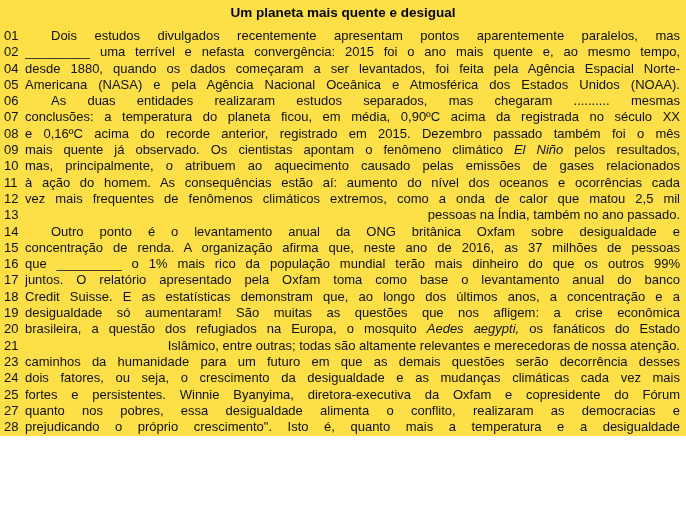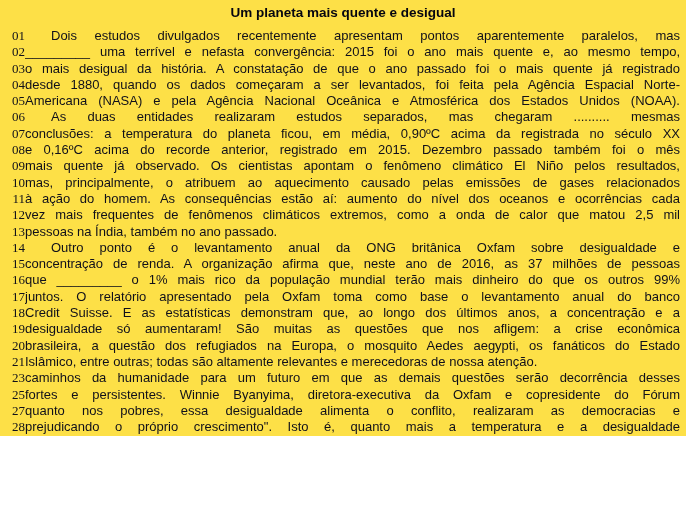--- a/index.html
+++ b/index.html
@@ -39,63 +39,59 @@
     line-height: 16.3px;
     font-size: 13px;
     overflow: hidden;
     padding-right: 6px;
     box-sizing: border-box;
   }
   .num {
     width: 21px;
     padding-left: 4px;
     flex: 0 0 auto;
-    text-align: right;
+    text-align: left;
     color: #10101a;
-    font-family: Liberation Serif, serif;
   }
   .txt {
     flex: 1 1 auto;
-    text-align: left;
+    text-align: right;
     overflow: hidden;
     height: 16.3px;
   }
   .txt.j {
     text-align: justify;
   }
   .txt.j::after {
     content: "";
     display: inline-block;
     width: 100%;
     height: 0;
   }
   .txt.ind {
     text-indent: 26px;
   }
   .i {
+    font-style: italic;
     margin-top: 31px;
   }
 </style>
 </head>
 <body>
 
 <div id="page">
   <div class="doc-title">Um planeta mais quente e desigual</div>
   <div id="doc-lines">
       <div class="row">
         <span class="num">01</span>
         <span class="txt j ind"><span>Dois estudos divulgados recentemente apresentam pontos aparentemente paralelos, mas</span></span>
       </div>
       <div class="row">
         <span class="num">02</span>
         <span class="txt j"><span>_________ uma terrível e nefasta convergência: 2015 foi o ano mais quente e, ao mesmo tempo,</span></span>
-      </div>
-      <div class="row">
-        <span class="num">03</span>
-        <span class="txt j"><span>o mais desigual da história. A constatação de que o ano passado foi o mais quente já registrado</span></span>
       </div>
       <div class="row">
         <span class="num">04</span>
         <span class="txt j"><span>desde 1880, quando os dados começaram a ser levantados, foi feita pela Agência Espacial Norte-</span></span>
       </div>
       <div class="row">
         <span class="num">05</span>
         <span class="txt j"><span>Americana (NASA) e pela Agência Nacional Oceânica e Atmosférica dos Estados Unidos (NOAA).</span></span>
       </div>
       <div class="row">
@@ -160,20 +156,24 @@
       </div>
       <div class="row">
         <span class="num">21</span>
         <span class="txt"><span>Islâmico, entre outras; todas são altamente relevantes e merecedoras de nossa atenção.</span></span>
       </div>
       <div class="row">
         <span class="num">23</span>
         <span class="txt j"><span>caminhos da humanidade para um futuro em que as demais questões serão decorrência desses</span></span>
       </div>
       <div class="row">
+        <span class="num">24</span>
+        <span class="txt j"><span>dois fatores, ou seja, o crescimento da desigualdade e as mudanças climáticas cada vez mais</span></span>
+      </div>
+      <div class="row">
         <span class="num">25</span>
         <span class="txt j"><span>fortes e persistentes. Winnie Byanyima, diretora-executiva da Oxfam e copresidente do Fórum</span></span>
       </div>
       <div class="row">
         <span class="num">27</span>
         <span class="txt j"><span>quanto nos pobres, essa desigualdade alimenta o conflito, realizaram as democracias e</span></span>
       </div>
       <div class="row">
         <span class="num">28</span>
         <span class="txt j"><span>prejudicando o próprio crescimento". Isto é, quanto mais a temperatura e a desigualdade</span></span>

